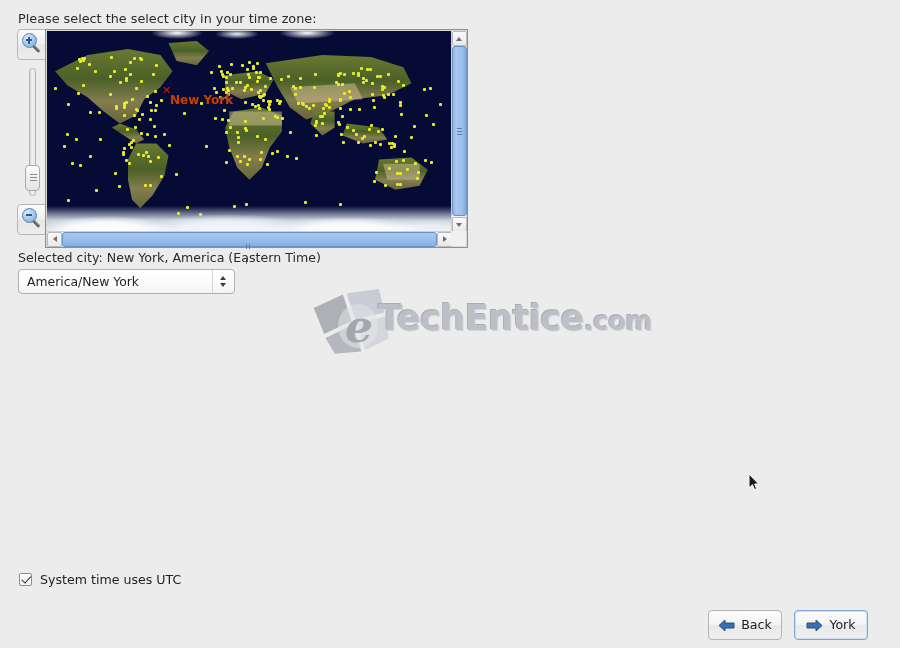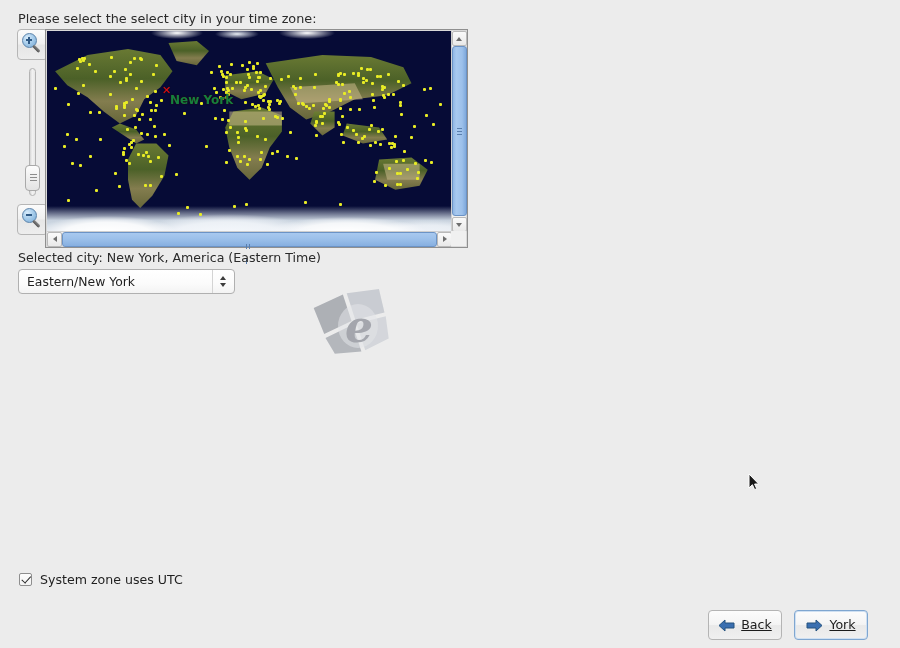--- a/index.html
+++ b/index.html
@@ -214,21 +214,21 @@
   #selected-marker {
     position: absolute;
     color: #e01010;
     font-size: 11px;
     font-weight: bold;
     line-height: 1;
     text-shadow: 0 0 1px #4d0000;
   }
   #selected-city-label {
     position: absolute;
-    color: #15803d;
+    color: #c2410c;
     font-size: 12px;
     font-weight: bold;
     white-space: nowrap;
     text-shadow: 0 0 2px #300000;
   }
 
   
   #map-vscroll {
     position: absolute;
     right: 1px;
@@ -440,21 +440,21 @@
     left: 794px; top: 610px; width: 74px;
     border: 1px solid #7fa6d0;
     box-shadow: 0 0 0 1px #cfe0f2 inset;
   }
   .nav-arrow {
     width: 17px;
     height: 13px;
     margin-right: 6px;
     flex: none;
   }
-  .nav-btn span { line-height: 1; text-decoration: underline; }
+  .nav-btn span { line-height: 1; }
 
   
   #mouse-cursor {
     position: absolute;
     left: 748px;
     top: 473px;
     width: 12px;
     height: 18px;
     pointer-events: none;
   }
@@ -877,43 +877,46 @@
       </div>
     </div>
 
     <div id="map-corner"></div>
   </div>
 </div>
 
 <div id="selected-city-text">Selected city: New York, America (Eastern Time)</div>
 
 <div id="timezone-combo">
-  <span id="timezone-combo-value">Eastern/New York</span>
+  <span id="timezone-combo-value">America/New York</span>
   <span id="timezone-combo-arrow">
     <span class="chv up"></span>
     <span class="chv down"></span>
   </span>
 </div>
 
 <div id="watermark">
   <svg id="watermark-logo" viewBox="0 0 86 72">
     <g transform="rotate(-18 43 36)">
       <path d="M8 10 L40 6 L40 34 L10 38 Z" fill="#a8abb1"></path>
       <path d="M44 6 L76 12 L74 36 L44 34 Z" fill="#c7cad0"></path>
       <path d="M10 42 L40 38 L40 66 L14 60 Z" fill="#b0b3b9"></path>
       <path d="M44 38 L74 40 L70 62 L44 66 Z" fill="#d2d5da"></path>
     </g>
     <ellipse cx="46" cy="40" rx="20" ry="22" fill="#e2e4e8" opacity="0.55"></ellipse>
     <text x="33" y="56" font-family="DejaVu Serif, serif" font-size="44" font-style="italic" font-weight="bold" fill="#9ea1a8">e</text>
   </svg>
+  <div id="watermark-text">
+    <span>TechEntice</span><span class="dotcom">.com</span>
+  </div>
 </div>
 
 <div id="utc-row">
   <span id="utc-checkbox"></span>
-  <span id="utc-label">System zone uses UTC</span>
+  <span id="utc-label">System time uses UTC</span>
 </div>
 
 <div class="nav-btn" id="back-button">
   <svg class="nav-arrow" viewBox="0 0 17 13">
     <path d="M7 1 L1 6.5 L7 12 L7 9 L16 9 L16 4 L7 4 Z" fill="#3a6fb0" stroke="#24527f" stroke-width="1" stroke-linejoin="round"></path>
   </svg>
   <span>Back</span>
 </div>
 
 <div class="nav-btn" id="next-button">

